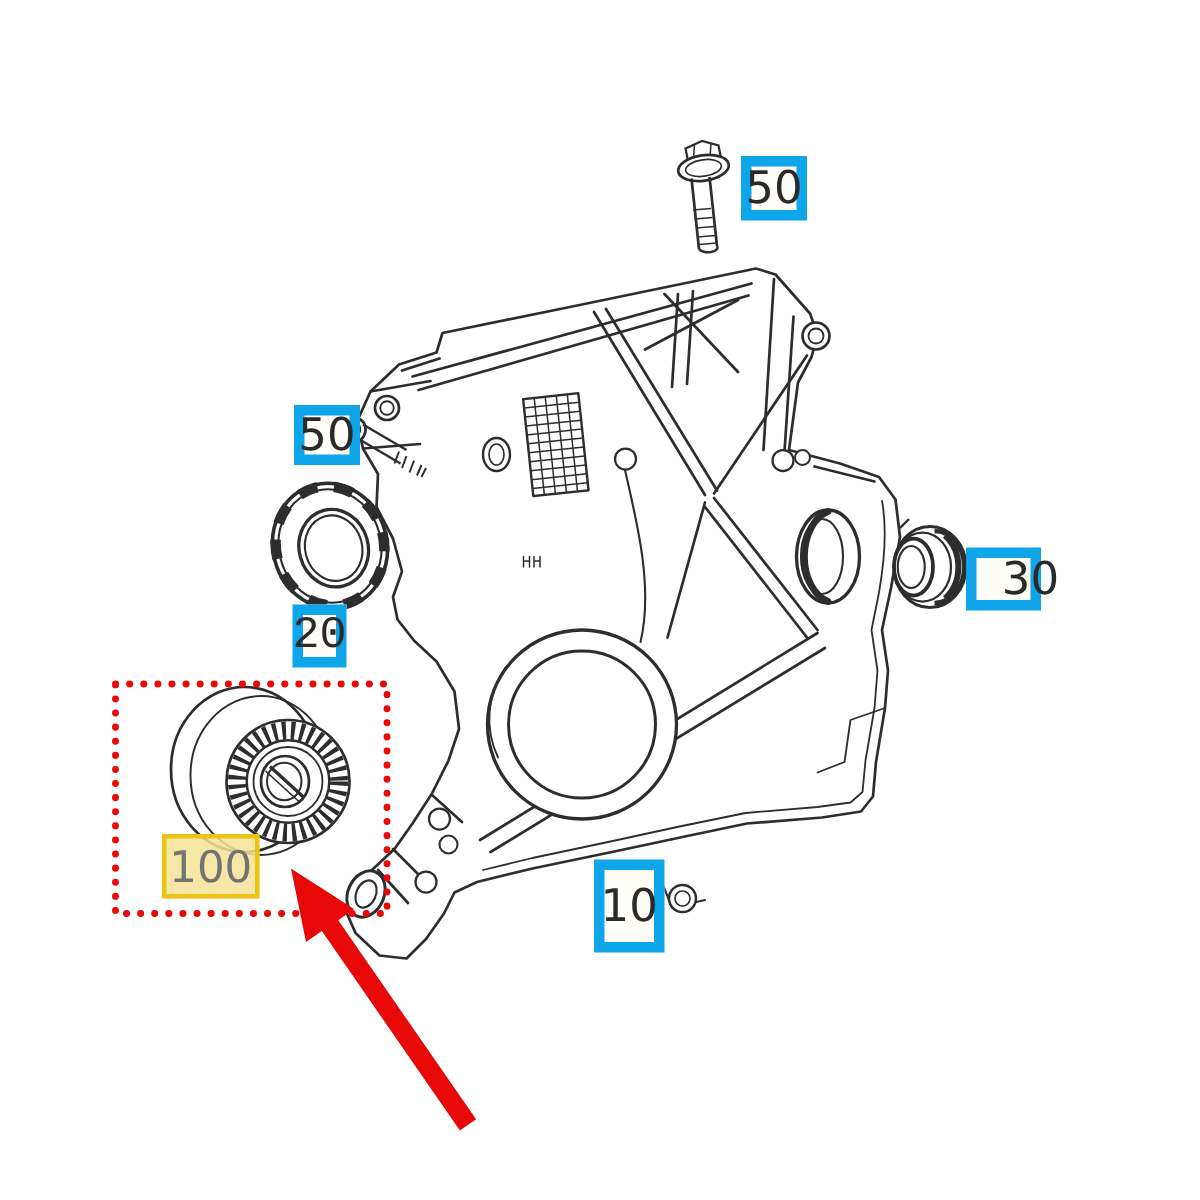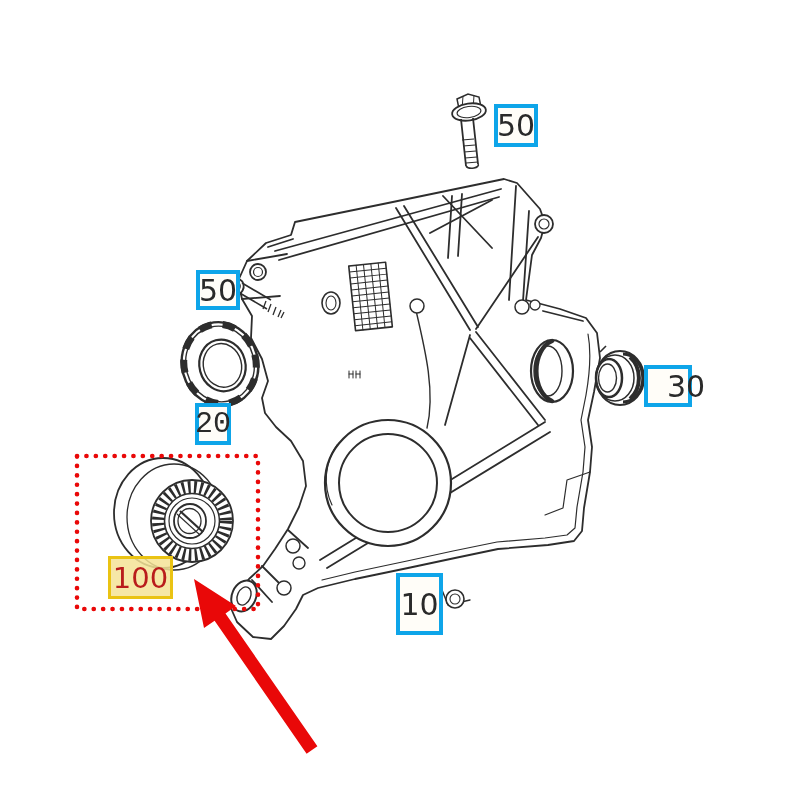--- a/index.html
+++ b/index.html
@@ -5,28 +5,28 @@
   html,body{margin:0;padding:0;}
   body{
     width:800px;height:800px;position:relative;overflow:hidden;
     background:#ffffff;
     font-family:"DejaVu Sans","Liberation Sans",sans-serif;
   }
   .stage{position:absolute;inset:0;width:800px;height:800px;}
   svg.art{position:absolute;top:0;left:0;}
   .callout{
     position:absolute;display:flex;align-items:center;justify-content:center;
-    background:#fffdf8;border:4px solid #0ea5e9;
+    background:#fffdf8;border:7px solid #0ea5e9;
     font-size:30px;color:#2a2a2a;box-sizing:border-box;
     cursor:pointer;user-select:none;
   }
   .callout.highlight{
     background:rgba(244,227,150,0.85);
     border:3px solid #eac313;
-    color:#b91c1c;font-size:29px;
+    color:#737373;font-size:29px;
   }
 </style>
 </head>
 <body>
 
 <div class="stage">
 
   <svg class="art" width="800" height="800" viewBox="0 0 800 800">
 
     <g stroke="#2d2d2d" fill="none" stroke-width="1.8" stroke-linejoin="round" stroke-linecap="round">

